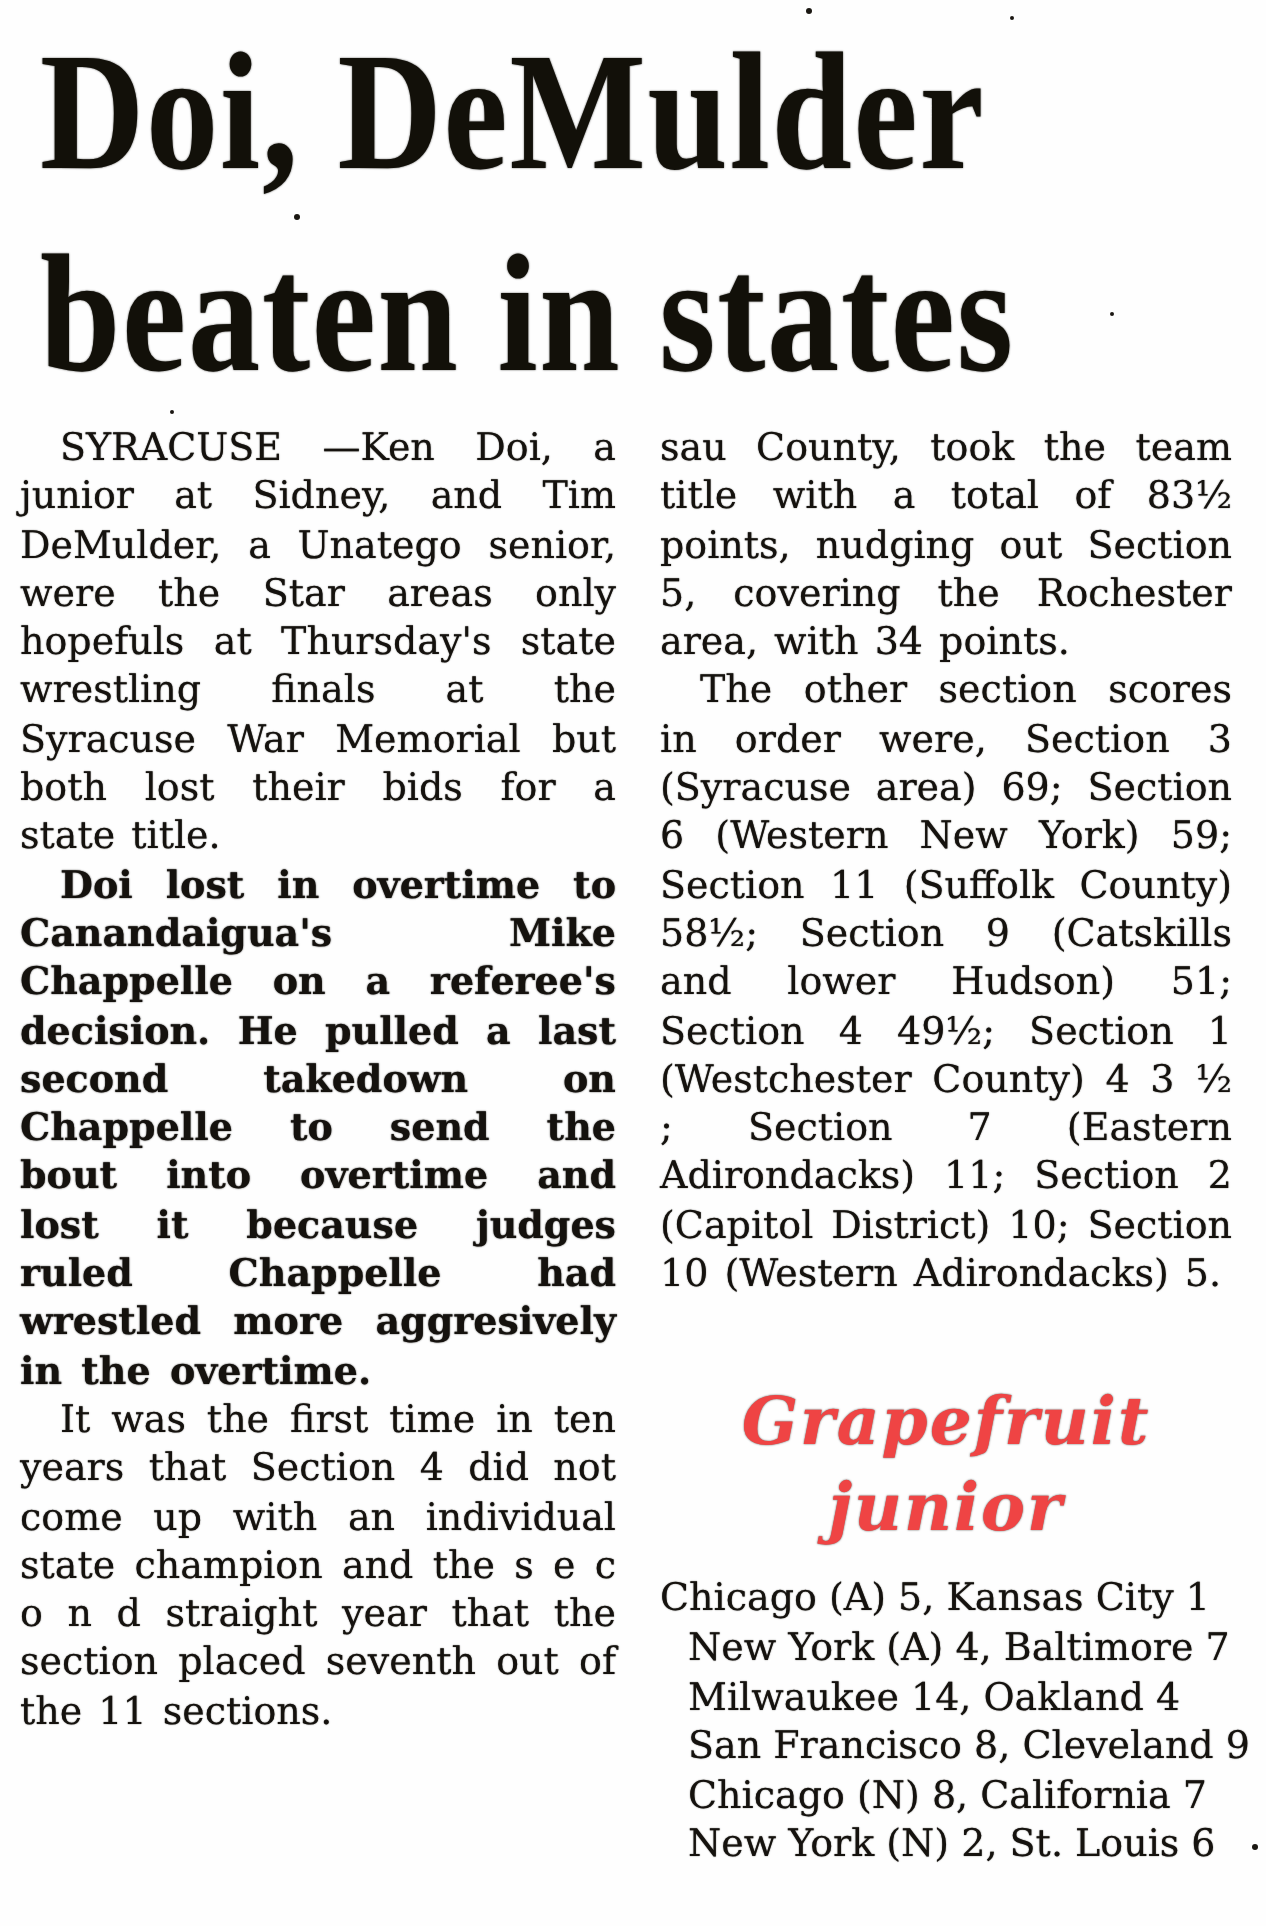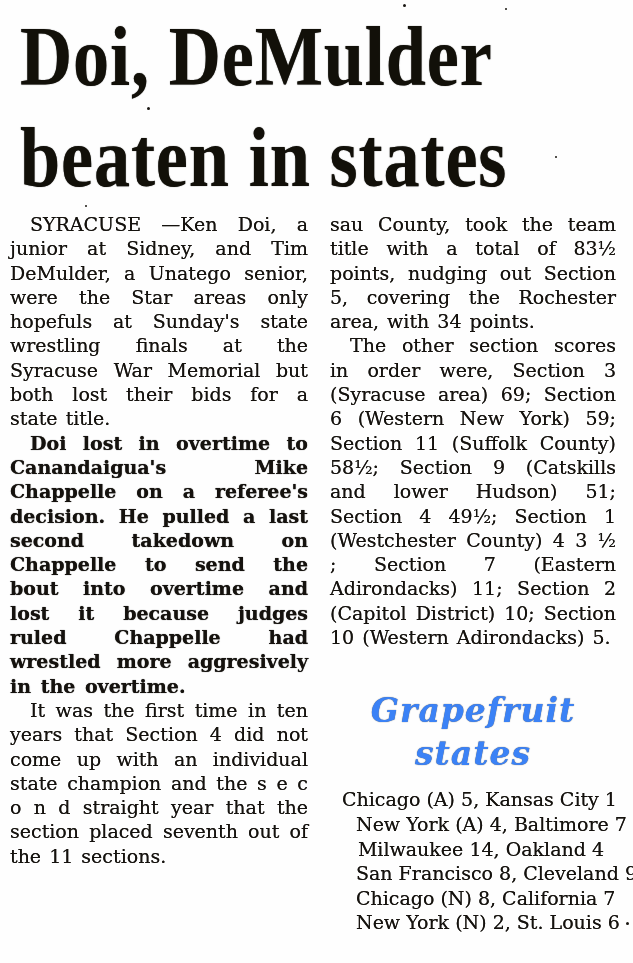--- a/index.html
+++ b/index.html
@@ -60,32 +60,32 @@
   }
   
   .subhead {
     margin: 40px 0 12px 0;
     font-size: 33px;
     line-height: 43px;
     font-weight: 700;
     font-style: italic;
     text-align: center;
     letter-spacing: 1px;
-    color: #3b82f6;
+    color: #ef4444;
     text-shadow: 0 0 1px rgba(10, 8, 4, 0.7);
   }
   .subhead span { display: block; }
   
   .scores {
     list-style: none;
-    margin: 12px;
+    margin: 0;
     padding: 0;
     font-size: 19px;
     line-height: 24.6px;
-    text-align: right;
+    text-align: left;
     white-space: nowrap;
   }
   .scores li { text-shadow: 0 0 0.6px rgba(15, 12, 8, 0.8); }
   .scores li + li { padding-left: 14px; }
   
   .speck {
     position: absolute;
     background: #1a1712;
     border-radius: 50%;
   }
@@ -100,33 +100,33 @@
 <body>
 
 <div class="page">
 
   <h1 class="headline">
     <span>Doi, DeMulder</span>
     <span>beaten in states</span>
   </h1>
 
   <div class="col col-left">
-    <p>SYRACUSE  —Ken Doi, a junior at Sidney, and Tim DeMulder, a Unatego senior, were the Star areas only hopefuls at Sunday's state wrestling finals at the Syracuse War Memorial but both lost their bids for a state title.</p>
+    <p>SYRACUSE  —Ken Doi, a junior at Sidney, and Tim DeMulder, a Unatego senior, were the Star areas only hopefuls at Thursday's state wrestling finals at the Syracuse War Memorial but both lost their bids for a state title.</p>
     <p class="heavy">Doi lost in overtime to Canandaigua's Mike Chappelle on a referee's decision. He pulled a last second takedown on Chappelle to send the bout into overtime and lost it because judges ruled Chappelle had wrestled more aggresively in the overtime.</p>
     <p>It was the first time in ten years that Section 4 did not come up with an individual state champion and the s e c o n d straight year that the section placed seventh out of the 11 sections.</p>
 
   </div>
 
   <div class="col col-right">
     <p class="noindent">sau County, took the team title with a total of 83½ points, nudging out Section 5, covering the Rochester area, with 34 points.</p>
     <p>The other section scores in order were, Section 3 (Syracuse area) 69; Section 6 (Western New York) 59; Section 11 (Suffolk County) 58½; Section 9 (Catskills and lower Hudson) 51; Section 4 49½; Section 1 (Westchester County) 4 3 ½ ; Section 7 (Eastern Adirondacks) 11; Section 2 (Capitol District) 10; Section 10 (Western Adirondacks) 5.</p>
 
     <h2 class="subhead">
       <span>Grapefruit</span>
-      <span>states</span>
+      <span>junior</span>
     </h2>
 
     <ul class="scores">
       <li>Chicago (A) 5, Kansas City 1</li>
       <li>New York (A) 4, Baltimore 7</li>
       <li>Milwaukee 14, Oakland 4</li>
       <li>San Francisco 8, Cleveland 9</li>
       <li>Chicago (N) 8, California 7</li>
       <li>New York (N) 2, St. Louis 6</li>
     </ul>

